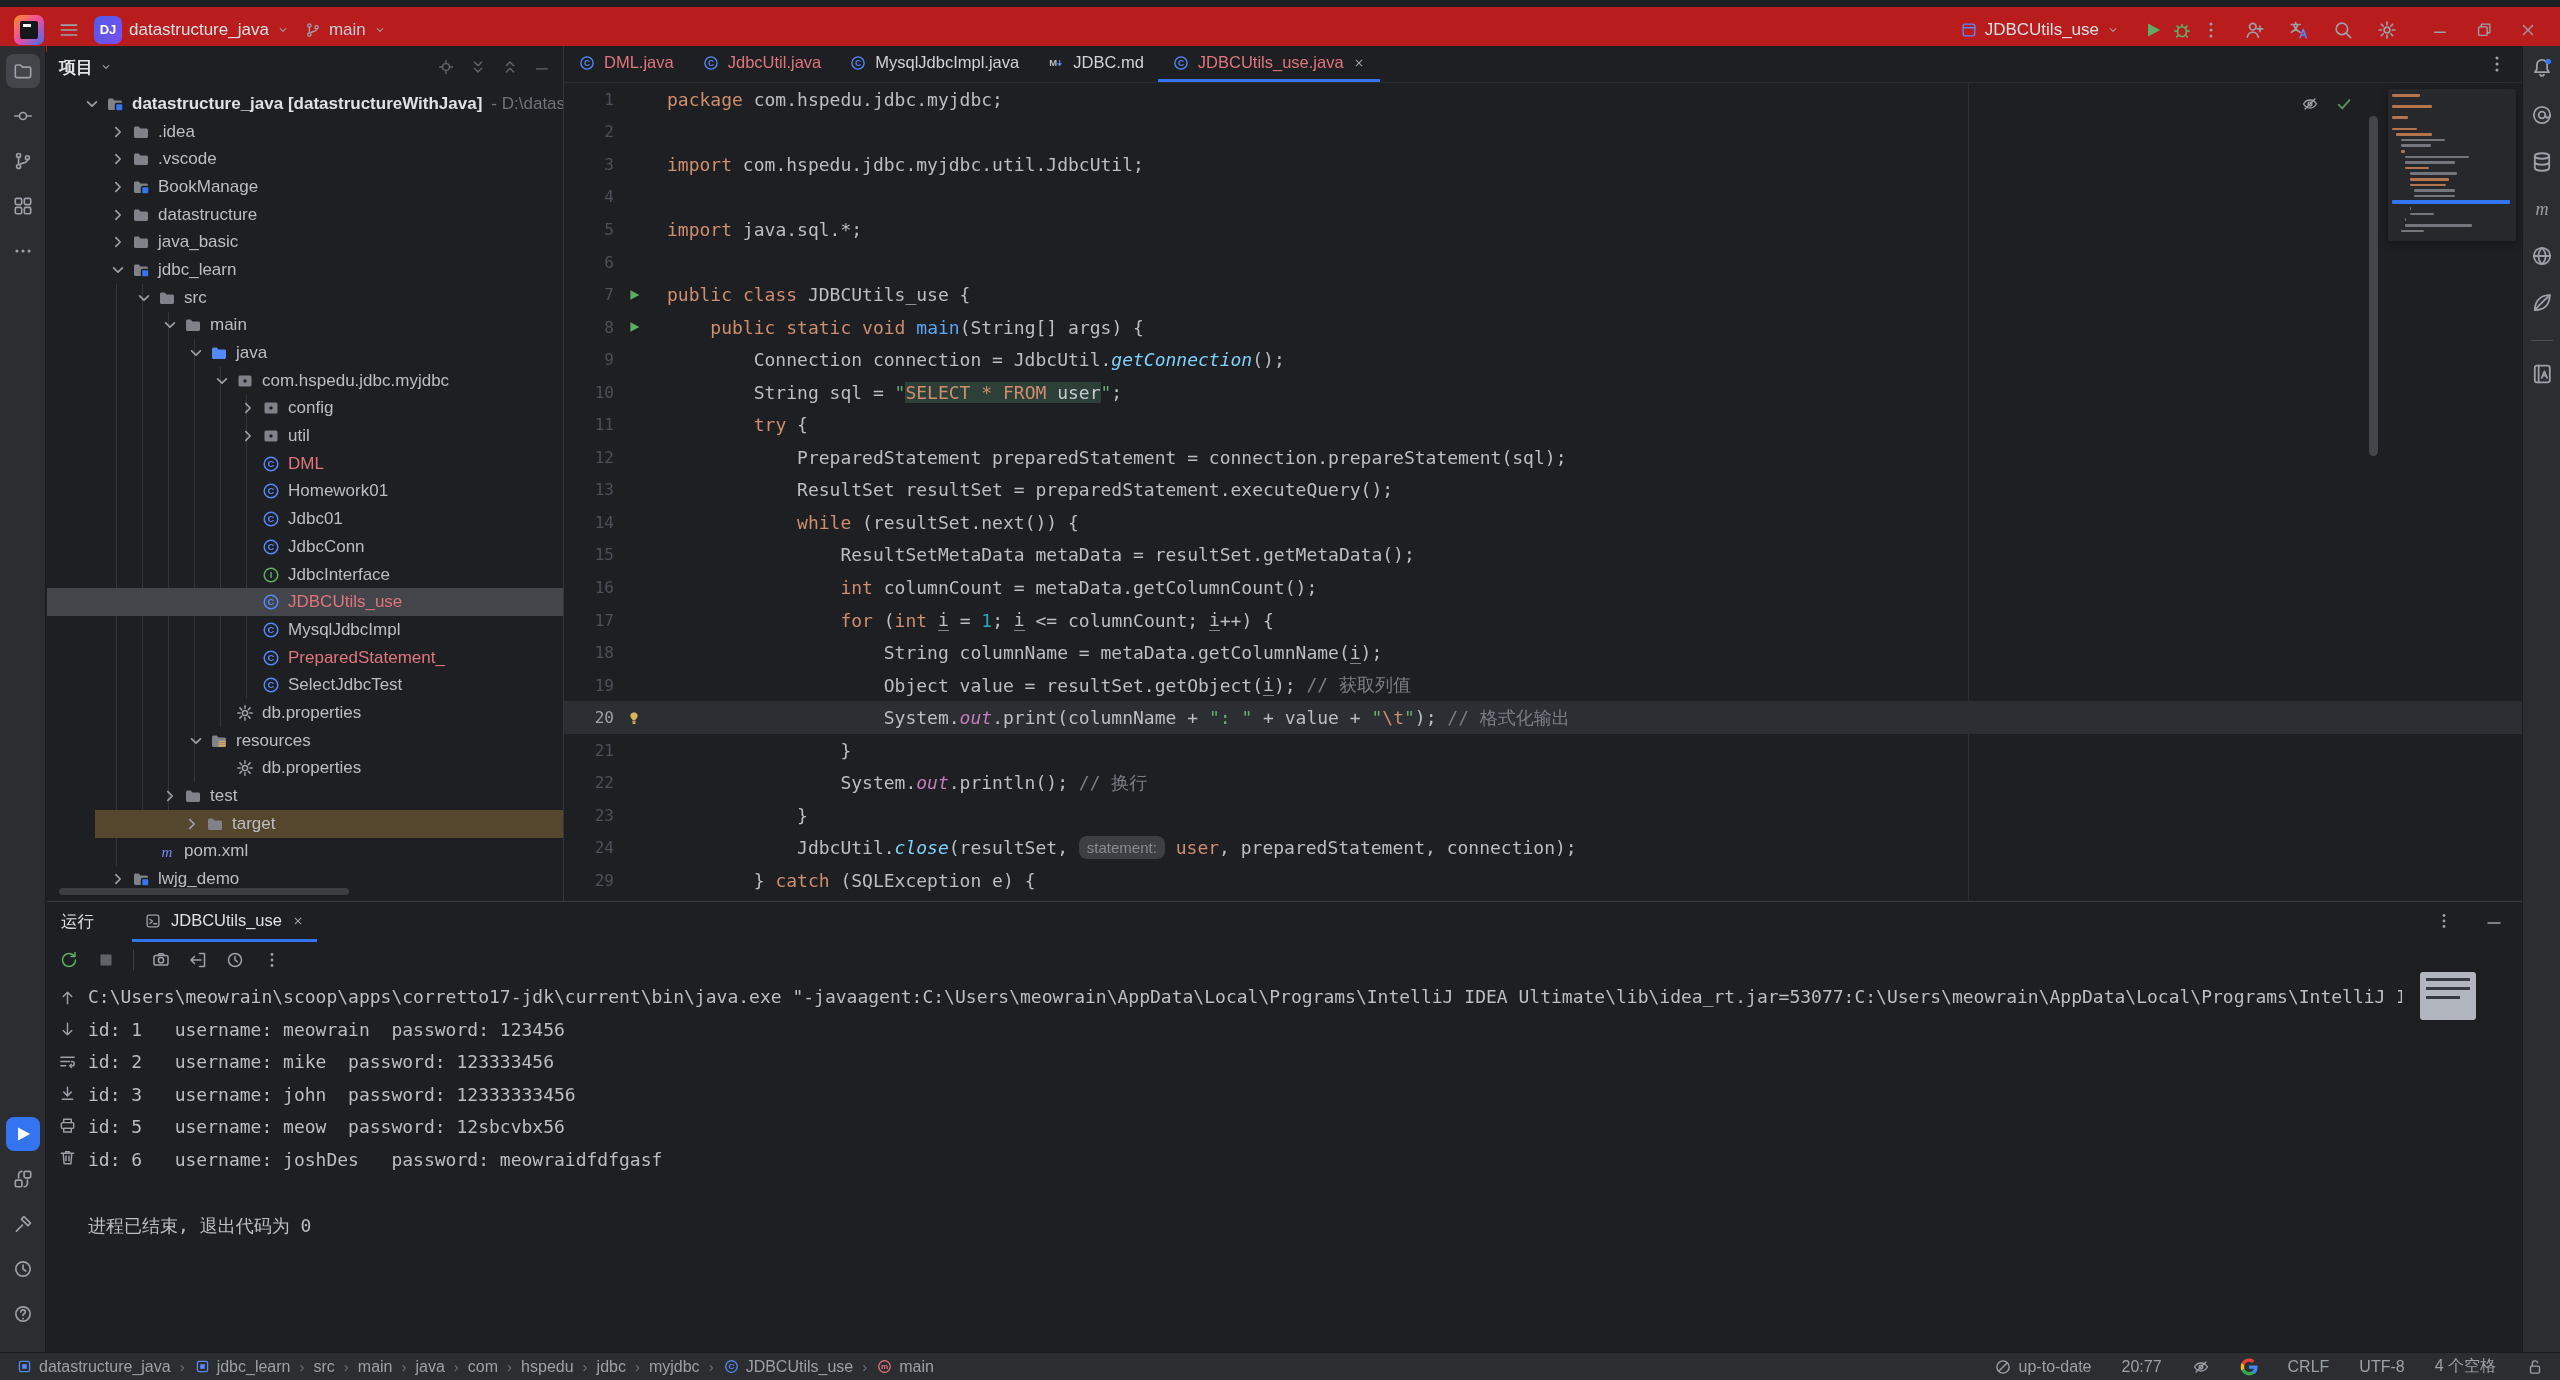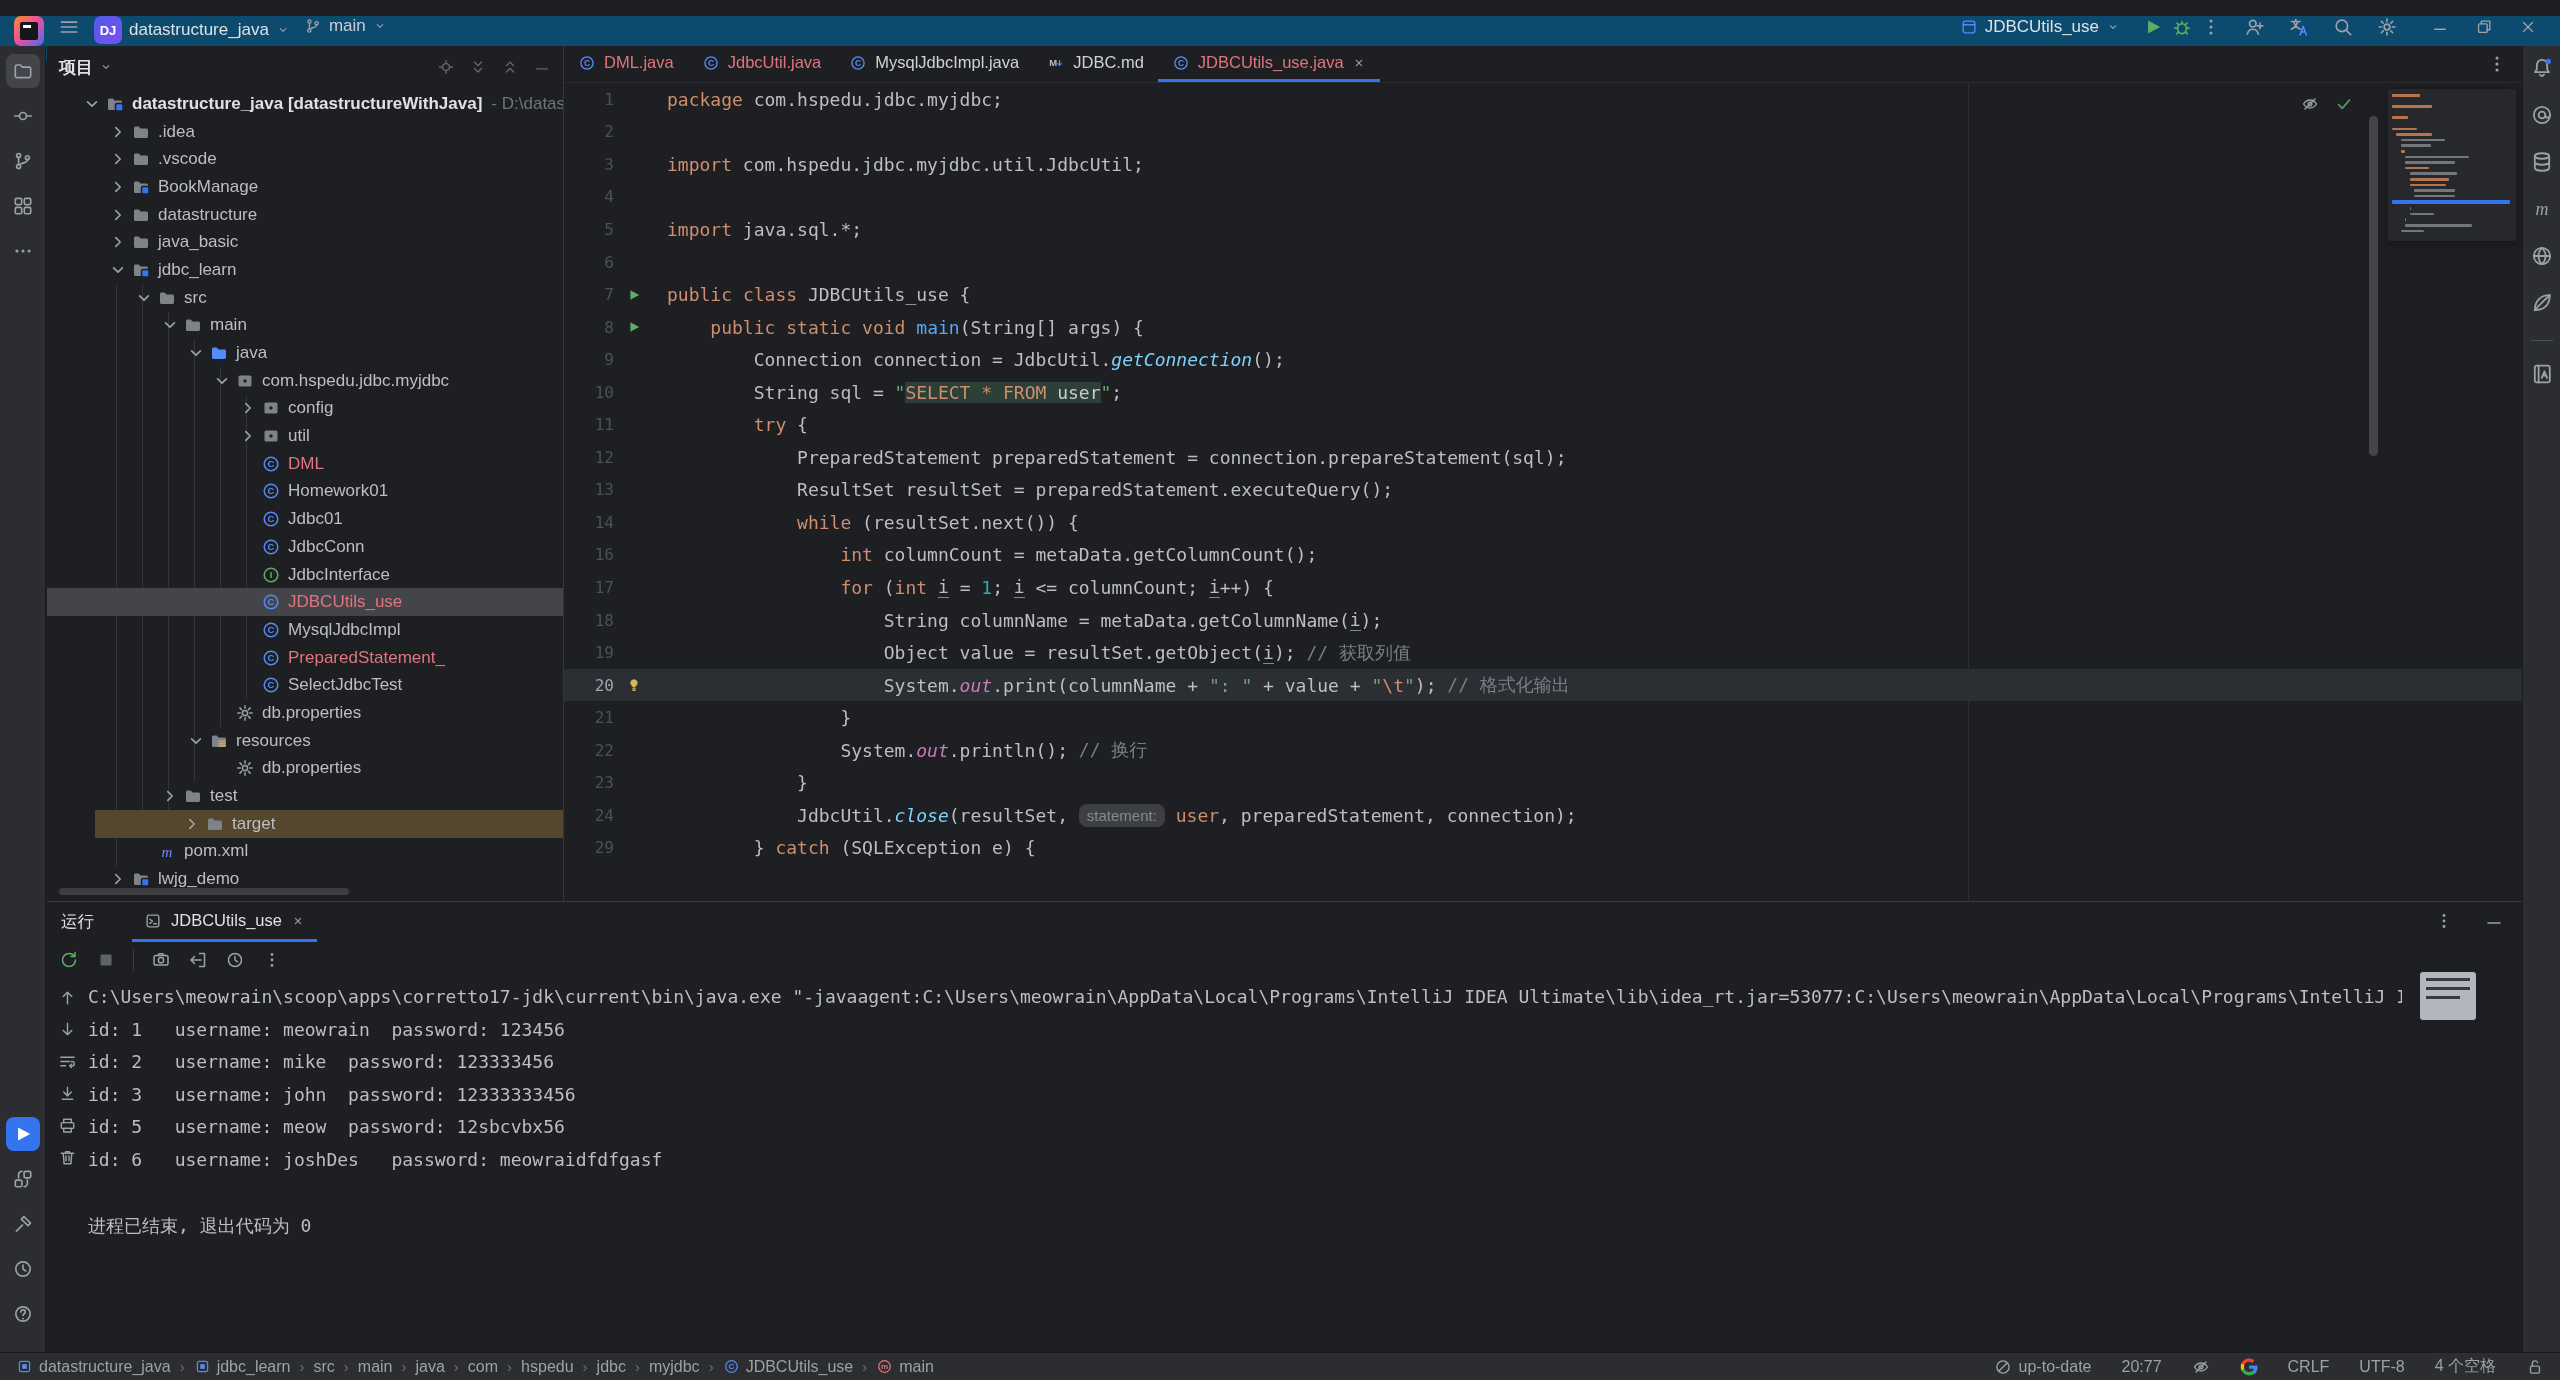--- a/index.html
+++ b/index.html
@@ -1,21 +1,21 @@
 <!DOCTYPE html>
 <html><head>
 <meta charset="utf-8">
 <style>
   html,body{margin:0;padding:0;background:#1e1f22;font-family:"Liberation Sans","DejaVu Sans",sans-serif;}
   #root{position:relative;width:2560px;height:1380px;overflow:hidden;background:#1e1f22;color:#bcbec4;}
   .icon{display:inline-flex;width:20px;height:20px;color:#9da0a8;flex:none;}
   .icon svg{width:100%;height:100%;display:block;}.i18{width:18px;height:18px}.i22{width:22px;height:22px}.i24{width:24px;height:24px}
 
   
-  #titlebar{position:absolute;left:0;top:16px;width:2560px;height:46px;background:#0c4a6e;border-bottom:1px solid #1a1b1e;display:flex;align-items:flex-start;padding:0 10px;box-sizing:border-box;gap:14px;}
+  #titlebar{position:absolute;left:0;top:7px;width:2560px;height:46px;background:#b91c1c;border-bottom:1px solid #1a1b1e;display:flex;align-items:center;padding:0 10px;box-sizing:border-box;gap:14px;}
   .logo{width:30px;height:30px;border-radius:7px;margin-left:4px;background:linear-gradient(135deg,#ff8e26 0%,#ee4da0 48%,#3f6ff2 100%);position:relative;}
   .logo-in{position:absolute;inset:6px;background:#15171b;border-radius:2px;}
   .logo-in:after{content:"";position:absolute;left:3px;top:3px;width:8px;height:3px;background:#fff;}
   .tb-txt{color:#dfe1e5;font-size:17px;}
   .dj-chip{width:28px;height:28px;border-radius:7px;background:linear-gradient(135deg,#4f5ce8,#7b4ef3);color:#fff;font-size:13px;font-weight:bold;display:flex;align-items:center;justify-content:center;}
   .tb-group{display:flex;align-items:center;gap:7px;}
   .tb-right{margin-left:auto;display:flex;align-items:center;gap:22px;}
   .chev{width:14px;height:14px;color:#9da0a8;}
   .green{color:#5fad65!important}
   .winbtn{width:40px;display:flex;justify-content:center;}
@@ -829,20 +829,21 @@
                 </svg></span></span><span class="tk-k">public</span><span class="tk-p"> </span><span class="tk-k">class</span><span class="tk-p"> JDBCUtils_use {</span></div>
           <div class="code-line"><span class="ln">8</span><span class="gslot"><span class="icon"><svg viewBox="0 0 20 20" fill="none" stroke="currentColor" stroke-width="1.5" stroke-linecap="round" stroke-linejoin="round">
                   <path d="M5.5 4l11 6-11 6z" fill="currentColor" stroke="none"></path>
                 </svg></span></span><span class="tk-p">    </span><span class="tk-k">public</span><span class="tk-p"> </span><span class="tk-k">static</span><span class="tk-p"> </span><span class="tk-k">void</span><span class="tk-p"> </span><span class="tk-d">main</span><span class="tk-p">(String[] args) {</span></div>
           <div class="code-line"><span class="ln">9</span><span class="gslot"></span><span class="tk-p">        Connection connection = JdbcUtil.</span><span class="tk-m">getConnection</span><span class="tk-p">();</span></div>
           <div class="code-line"><span class="ln">10</span><span class="gslot"></span><span class="tk-p">        String sql = </span><span class="tk-s">"</span><span class="tk-sk">SELECT * FROM</span><span class="tk-sp"> user</span><span class="tk-s">"</span><span class="tk-p">;</span></div>
           <div class="code-line"><span class="ln">11</span><span class="gslot"></span><span class="tk-p">        </span><span class="tk-k">try</span><span class="tk-p"> {</span></div>
           <div class="code-line"><span class="ln">12</span><span class="gslot"></span><span class="tk-p">            PreparedStatement preparedStatement = connection.prepareStatement(sql);</span></div>
           <div class="code-line"><span class="ln">13</span><span class="gslot"></span><span class="tk-p">            ResultSet resultSet = preparedStatement.executeQuery();</span></div>
           <div class="code-line"><span class="ln">14</span><span class="gslot"></span><span class="tk-p">            </span><span class="tk-k">while</span><span class="tk-p"> (resultSet.next()) {</span></div>
+          <div class="code-line"><span class="ln">15</span><span class="gslot"></span><span class="tk-p">                ResultSetMetaData metaData = resultSet.getMetaData();</span></div>
           <div class="code-line"><span class="ln">16</span><span class="gslot"></span><span class="tk-p">                </span><span class="tk-k">int</span><span class="tk-p"> columnCount = metaData.getColumnCount();</span></div>
           <div class="code-line"><span class="ln">17</span><span class="gslot"></span><span class="tk-p">                </span><span class="tk-k">for</span><span class="tk-p"> (</span><span class="tk-k">int</span><span class="tk-p"> </span><span class="tk-u">i</span><span class="tk-p"> = </span><span class="tk-n">1</span><span class="tk-p">; </span><span class="tk-u">i</span><span class="tk-p"> &lt;= columnCount; </span><span class="tk-u">i</span><span class="tk-p">++) {</span></div>
           <div class="code-line"><span class="ln">18</span><span class="gslot"></span><span class="tk-p">                    String columnName = metaData.getColumnName(</span><span class="tk-u">i</span><span class="tk-p">);</span></div>
           <div class="code-line"><span class="ln">19</span><span class="gslot"></span><span class="tk-p">                    Object value = resultSet.getObject(</span><span class="tk-u">i</span><span class="tk-p">); </span><span class="tk-c">// 获取列值</span></div>
           <div class="code-line cur"><span class="ln">20</span><span class="gslot"><span class="icon" style="color: rgb(220, 179, 92);"><svg viewBox="0 0 20 20" fill="none" stroke="currentColor" stroke-width="1.5" stroke-linecap="round" stroke-linejoin="round">
                   <path d="M10 2.8a4.6 4.6 0 00-2.6 8.4c.7.5 1.1 1 1.1 1.8h3c0-.8.4-1.3 1.1-1.8A4.6 4.6 0 0010 2.8z" fill="#dcb35c" stroke="none"></path>
                   <path d="M8.3 14.8h3.4M8.8 16.8h2.4" stroke="#dcb35c"></path>
                 </svg></span></span><span class="tk-p">                    System.</span><span class="tk-f">out</span><span class="tk-p">.print(columnName + </span><span class="tk-s">": "</span><span class="tk-p"> + value + </span><span class="tk-s">"</span><span class="tk-e">\t</span><span class="tk-s">"</span><span class="tk-p">); </span><span class="tk-c">// 格式化输出</span></div>
           <div class="code-line"><span class="ln">21</span><span class="gslot"></span><span class="tk-p">                }</span></div>
           <div class="code-line"><span class="ln">22</span><span class="gslot"></span><span class="tk-p">                System.</span><span class="tk-f">out</span><span class="tk-p">.println(); </span><span class="tk-c">// 换行</span></div>

